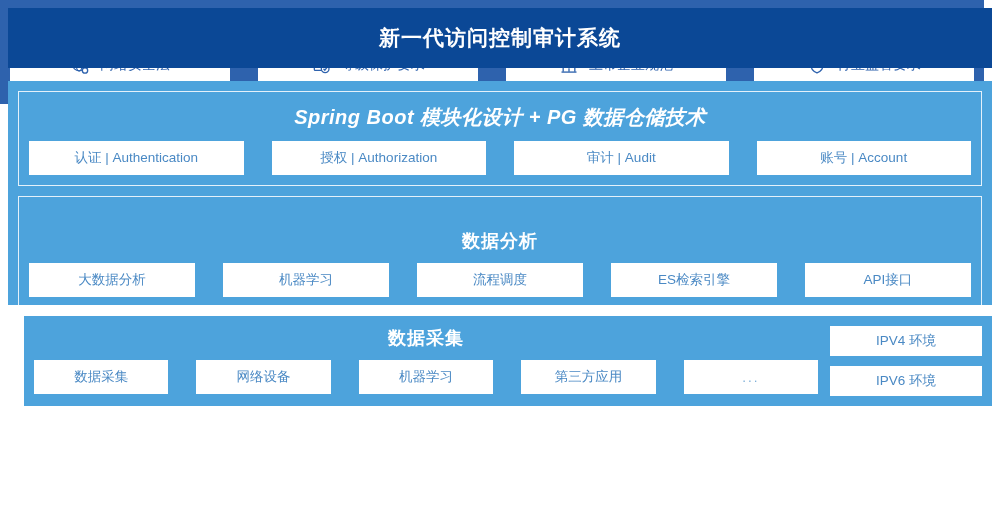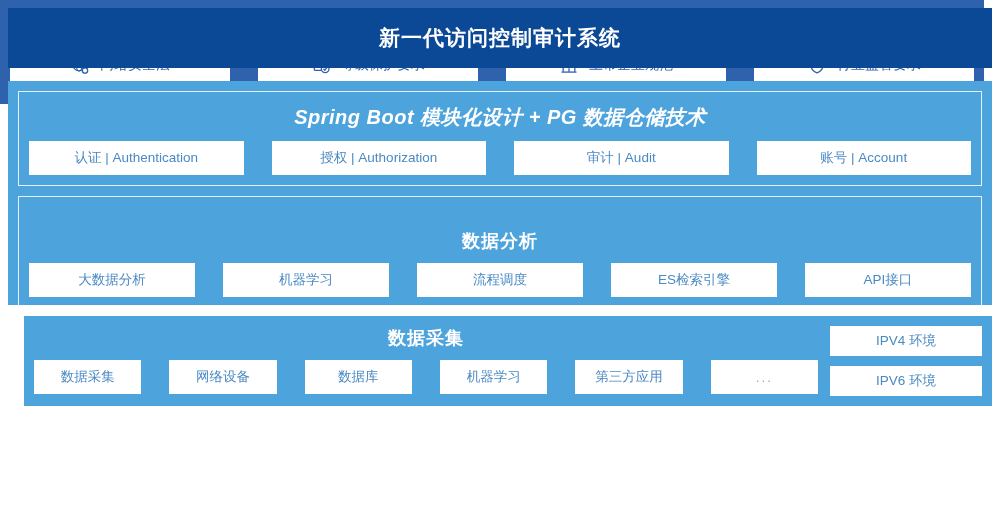--- a/index.html
+++ b/index.html
@@ -96,21 +96,20 @@
       </div>
     </div>
 
   </div>
 
   <div class="band band-collect">
     <div class="panel-title plain">数据采集</div>
     <div class="chip-row">
       <div class="chip">数据采集</div>
       <div class="chip">网络设备</div>
-      <div class="chip">数据库</div>
       <div class="chip">机器学习</div>
       <div class="chip">第三方应用</div>
       <div class="chip muted">...</div>
     </div>
   </div>
 
   <div class="band band-ipv">
     <div class="chip">IPV4 环境</div>
     <div class="chip">IPV6 环境</div>
   </div>

